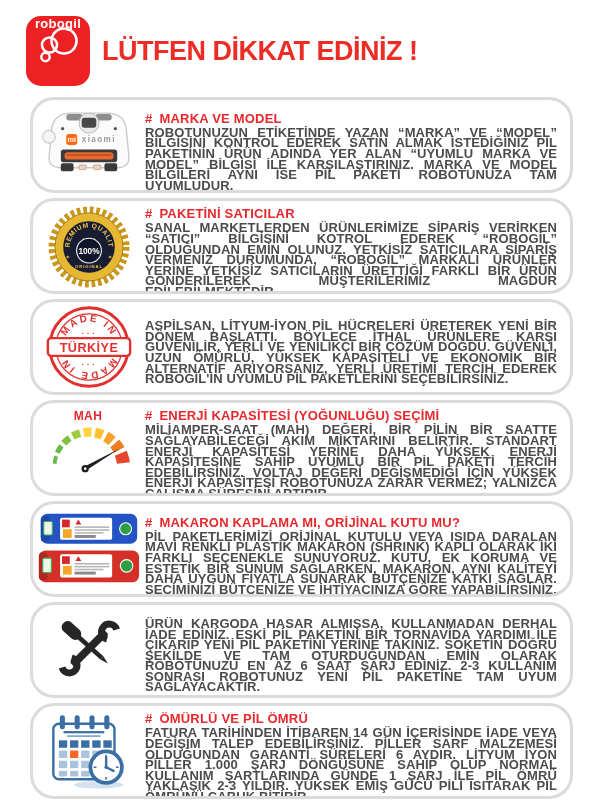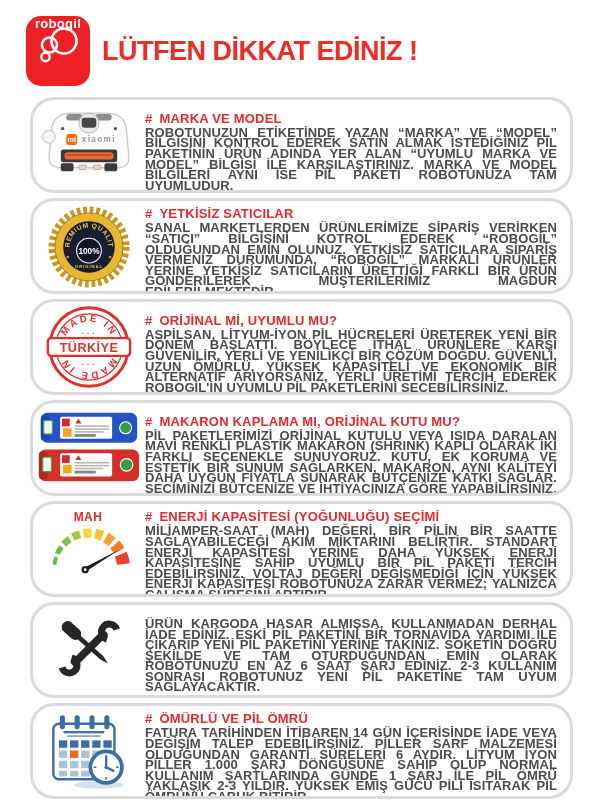--- a/index.html
+++ b/index.html
@@ -88,21 +88,21 @@
           </text>
           <text x="50" y="41" font-size="5" fill="#ecc04f" text-anchor="middle">★ ★ ★</text>
           <circle cx="50" cy="51" r="13.5" fill="#10152a" stroke="#f2f2f2" stroke-width="1.2"></circle>
           <text x="50" y="54.5" font-size="9" font-weight="bold" fill="#fff" text-anchor="middle">100%</text>
           <text x="50" y="70" font-size="4.6" font-weight="bold" fill="#ecc04f" letter-spacing="1" text-anchor="middle">ORIGINAL</text>
           <text x="27" y="60" font-size="6" fill="#ecc04f" text-anchor="middle">✦</text>
           <text x="73" y="60" font-size="6" fill="#ecc04f" text-anchor="middle">✦</text>
         </svg>
       </div>
       <div class="text-box">
-        <div class="heading"><span class="hash">#</span><span>YETKİSİZ SATICILAR</span></div>
+        <div class="heading"><span class="hash">#</span><span>PAKETİNİ SATICILAR</span></div>
         <div class="body-text">SANAL MARKETLERDEN ÜRÜNLERİMİZE SİPARİŞ VERİRKEN “SATICI” BİLGİSİNİ KOTROL EDEREK “ROBOGİL” OLDUĞUNDAN EMİN OLUNUZ. YETKİSİZ SATICILARA SİPARİŞ VERMENİZ DURUMUNDA, “ROBOGİL” MARKALI ÜRÜNLER YERİNE YETKİSİZ SATICILARIN ÜRETTİĞİ FARKLI BİR ÜRÜN GÖNDERİLEREK MÜŞTERİLERİMİZ MAĞDUR EDİLEBİLMEKTEDİR..</div>
       </div>
     </div>
 
     <div class="section">
       <div class="icon-box">
         <svg width="86" height="86" viewBox="0 0 92 92">
           <circle cx="46" cy="46" r="42" fill="none" stroke="#e13030" stroke-width="3.2"></circle>
           <circle cx="46" cy="46" r="35.5" fill="none" stroke="#e13030" stroke-width="1.3"></circle>
           <path id="stampTop" d="M 46 46 m -27 0 a 27 27 0 1 1 54 0" fill="none"></path>
@@ -113,59 +113,21 @@
           <text font-size="10.5" font-weight="bold" fill="#e13030" letter-spacing="2.5">
             <textPath href="#stampBottom" startOffset="50%" text-anchor="middle">MADE IN</textPath>
           </text>
           <text x="46" y="33" font-size="6" fill="#e13030" text-anchor="middle" letter-spacing="2">⋆⋆⋆</text>
           <rect x="2" y="36.5" width="88" height="19" rx="3.5" fill="#fff" stroke="#e13030" stroke-width="2.6"></rect>
           <text x="46" y="51" font-size="13.5" font-weight="bold" fill="#e13030" letter-spacing="0.5" text-anchor="middle">TÜRKİYE</text>
           <text x="46" y="66" font-size="6" fill="#e13030" text-anchor="middle" letter-spacing="2">⋆⋆⋆</text>
         </svg>
       </div>
       <div class="text-box">
-        <div class="heading"><span class="hash">#</span><span>ORİJİNAL Mİ, UYUMLU MU?</span></div>
         <div class="body-text">ASPİLSAN, LİTYUM-İYON PİL HÜCRELERİ ÜRETEREK YENİ BİR DÖNEM BAŞLATTI. BÖYLECE İTHAL ÜRÜNLERE KARŞI GÜVENİLİR, YERLİ VE YENİLİKÇİ BİR ÇÖZÜM DOĞDU. GÜVENLİ, UZUN ÖMÜRLÜ, YÜKSEK KAPASİTELİ VE EKONOMİK BİR ALTERNATİF ARIYORSANIZ, YERLİ ÜRETİMİ TERCİH EDEREK ROBOGİL'İN UYUMLU PİL PAKETLERİNİ SEÇEBİLİRSİNİZ.</div>
-      </div>
-    </div>
-
-    <div class="section">
-      <div class="icon-box">
-        <svg width="106" height="82" viewBox="0 0 110 85">
-
-          <rect x="5" y="6" width="100" height="31" rx="7" fill="#2353c4"></rect>
-          <rect x="5" y="8" width="9" height="27" rx="4" fill="#1d46aa"></rect>
-          <rect x="8" y="14" width="9" height="14" rx="1.5" fill="#eef6ee" stroke="#3fae49" stroke-width="1.2"></rect>
-          <rect x="25" y="10" width="54" height="23" rx="2" fill="#ffffff"></rect>
-          <rect x="27" y="12" width="8" height="8" fill="#d8262a"></rect>
-          <rect x="28" y="22" width="9" height="9" fill="#f5a623"></rect>
-          <polygon points="44,12 47,17 41,17" fill="#d8262a"></polygon>
-          <rect x="40" y="19" width="36" height="1.6" fill="#b5b5b5"></rect>
-          <rect x="40" y="22" width="36" height="1.6" fill="#b5b5b5"></rect>
-          <rect x="40" y="25" width="30" height="1.6" fill="#b5b5b5"></rect>
-          <rect x="40" y="28" width="22" height="3" fill="#8a8a8a"></rect>
-          <circle cx="93" cy="21.5" r="6.2" fill="#2f9e44" stroke="#ffffff" stroke-width="1.2"></circle>
-
-          <rect x="3" y="44" width="104" height="33" rx="7" fill="#d43028"></rect>
-          <rect x="3" y="46" width="9" height="29" rx="4" fill="#b02620"></rect>
-          <rect x="7" y="52" width="9" height="15" rx="1.5" fill="#eef6ee" stroke="#3fae49" stroke-width="1.2"></rect>
-          <rect x="25" y="48" width="54" height="24" rx="2" fill="#ffffff"></rect>
-          <rect x="27" y="50" width="8" height="8" fill="#d8262a"></rect>
-          <rect x="28" y="60" width="9" height="9" fill="#f5a623"></rect>
-          <polygon points="44,50 47,55 41,55" fill="#d8262a"></polygon>
-          <rect x="40" y="57" width="36" height="1.6" fill="#b5b5b5"></rect>
-          <rect x="40" y="60" width="36" height="1.6" fill="#b5b5b5"></rect>
-          <rect x="40" y="63" width="30" height="1.6" fill="#b5b5b5"></rect>
-          <rect x="40" y="66" width="22" height="3" fill="#8a8a8a"></rect>
-          <circle cx="94" cy="60" r="6.5" fill="#2f9e44" stroke="#ffffff" stroke-width="1.2"></circle>
-        </svg>
-      </div>
-      <div class="text-box">
-        <div class="heading"><span class="hash">#</span><span>MAKARON KAPLAMA MI, ORİJİNAL KUTU MU?</span></div>
-        <div class="body-text">PİL PAKETLERİMİZİ ORİJİNAL KUTULU VEYA ISIDA DARALAN MAVİ RENKLİ PLASTİK MAKARON (SHRINK) KAPLI OLARAK İKİ FARKLI SEÇENEKLE SUNUYORUZ. KUTU, EK KORUMA VE ESTETİK BİR SUNUM SAĞLARKEN, MAKARON, AYNI KALİTEYİ DAHA UYGUN FİYATLA SUNARAK BÜTÇENİZE KATKI SAĞLAR. SEÇİMİNİZİ BÜTÇENİZE VE İHTİYACINIZA GÖRE YAPABİLİRSİNİZ.</div>
       </div>
     </div>
 
     <div class="section">
       <div class="icon-box">
         <svg width="96" height="82" viewBox="0 0 100 85">
           <text x="49" y="13" font-size="12.5" font-weight="bold" fill="#e8282c" letter-spacing="0.5" text-anchor="middle">MAH</text>
           <path d="M 14.1 58.9 A 36 36 0 0 1 15.8 50.9" fill="none" stroke="#66bb4a" stroke-width="4"></path>
           <path d="M 17.1 47.4 A 36 36 0 0 1 21.3 40.3" fill="none" stroke="#66bb4a" stroke-width="5.5"></path>
           <path d="M 23.7 37.5 A 36 36 0 0 1 29.9 32.2" fill="none" stroke="#7dc242" stroke-width="7"></path>
@@ -181,20 +143,57 @@
         </svg>
       </div>
       <div class="text-box">
         <div class="heading"><span class="hash">#</span><span>ENERJİ KAPASİTESİ (YOĞUNLUĞU) SEÇİMİ</span></div>
         <div class="body-text">MİLİAMPER-SAAT (MAH) DEĞERİ, BİR PİLİN BİR SAATTE SAĞLAYABİLECEĞİ AKIM MİKTARINI BELİRTİR. STANDART ENERJİ KAPASİTESİ YERİNE DAHA YÜKSEK ENERJİ KAPASİTESİNE SAHİP UYUMLU BİR PİL PAKETİ TERCİH EDEBİLİRSİNİZ. VOLTAJ DEĞERİ DEĞİŞMEDİĞİ İÇİN YÜKSEK ENERJİ KAPASİTESİ ROBOTUNUZA ZARAR VERMEZ; YALNIZCA ÇALIŞMA SÜRESİNİ ARTIRIR.</div>
       </div>
     </div>
 
     <div class="section">
       <div class="icon-box">
+        <svg width="106" height="82" viewBox="0 0 110 85">
+
+          <rect x="5" y="6" width="100" height="31" rx="7" fill="#2353c4"></rect>
+          <rect x="5" y="8" width="9" height="27" rx="4" fill="#1d46aa"></rect>
+          <rect x="8" y="14" width="9" height="14" rx="1.5" fill="#eef6ee" stroke="#3fae49" stroke-width="1.2"></rect>
+          <rect x="25" y="10" width="54" height="23" rx="2" fill="#ffffff"></rect>
+          <rect x="27" y="12" width="8" height="8" fill="#d8262a"></rect>
+          <rect x="28" y="22" width="9" height="9" fill="#f5a623"></rect>
+          <polygon points="44,12 47,17 41,17" fill="#d8262a"></polygon>
+          <rect x="40" y="19" width="36" height="1.6" fill="#b5b5b5"></rect>
+          <rect x="40" y="22" width="36" height="1.6" fill="#b5b5b5"></rect>
+          <rect x="40" y="25" width="30" height="1.6" fill="#b5b5b5"></rect>
+          <rect x="40" y="28" width="22" height="3" fill="#8a8a8a"></rect>
+          <circle cx="93" cy="21.5" r="6.2" fill="#2f9e44" stroke="#ffffff" stroke-width="1.2"></circle>
+
+          <rect x="3" y="44" width="104" height="33" rx="7" fill="#d43028"></rect>
+          <rect x="3" y="46" width="9" height="29" rx="4" fill="#b02620"></rect>
+          <rect x="7" y="52" width="9" height="15" rx="1.5" fill="#eef6ee" stroke="#3fae49" stroke-width="1.2"></rect>
+          <rect x="25" y="48" width="54" height="24" rx="2" fill="#ffffff"></rect>
+          <rect x="27" y="50" width="8" height="8" fill="#d8262a"></rect>
+          <rect x="28" y="60" width="9" height="9" fill="#f5a623"></rect>
+          <polygon points="44,50 47,55 41,55" fill="#d8262a"></polygon>
+          <rect x="40" y="57" width="36" height="1.6" fill="#b5b5b5"></rect>
+          <rect x="40" y="60" width="36" height="1.6" fill="#b5b5b5"></rect>
+          <rect x="40" y="63" width="30" height="1.6" fill="#b5b5b5"></rect>
+          <rect x="40" y="66" width="22" height="3" fill="#8a8a8a"></rect>
+          <circle cx="94" cy="60" r="6.5" fill="#2f9e44" stroke="#ffffff" stroke-width="1.2"></circle>
+        </svg>
+      </div>
+      <div class="text-box">
+        <div class="heading"><span class="hash">#</span><span>MAKARON KAPLAMA MI, ORİJİNAL KUTU MU?</span></div>
+        <div class="body-text">PİL PAKETLERİMİZİ ORİJİNAL KUTULU VEYA ISIDA DARALAN MAVİ RENKLİ PLASTİK MAKARON (SHRINK) KAPLI OLARAK İKİ FARKLI SEÇENEKLE SUNUYORUZ. KUTU, EK KORUMA VE ESTETİK BİR SUNUM SAĞLARKEN, MAKARON, AYNI KALİTEYİ DAHA UYGUN FİYATLA SUNARAK BÜTÇENİZE KATKI SAĞLAR. SEÇİMİNİZİ BÜTÇENİZE VE İHTİYACINIZA GÖRE YAPABİLİRSİNİZ.</div>
+      </div>
+    </div>
+
+    <div class="section">
+      <div class="icon-box">
         <svg width="80" height="80" viewBox="0 0 88 88">
 
           <g transform="rotate(45 44 42)">
             <path d="M 51 6 A 8.5 8.5 0 1 0 51 21" fill="none" stroke="#262626" stroke-width="7.5"></path>
             <rect x="40" y="16" width="8.5" height="52" rx="2" fill="#262626"></rect>
             <path d="M 38 63 A 8.5 8.5 0 1 1 38 78" fill="none" stroke="#262626" stroke-width="7.5"></path>
           </g>
 
           <g transform="rotate(-48 44 40)">
             <rect x="37.5" y="2" width="13" height="24" rx="6" fill="#262626"></rect>

